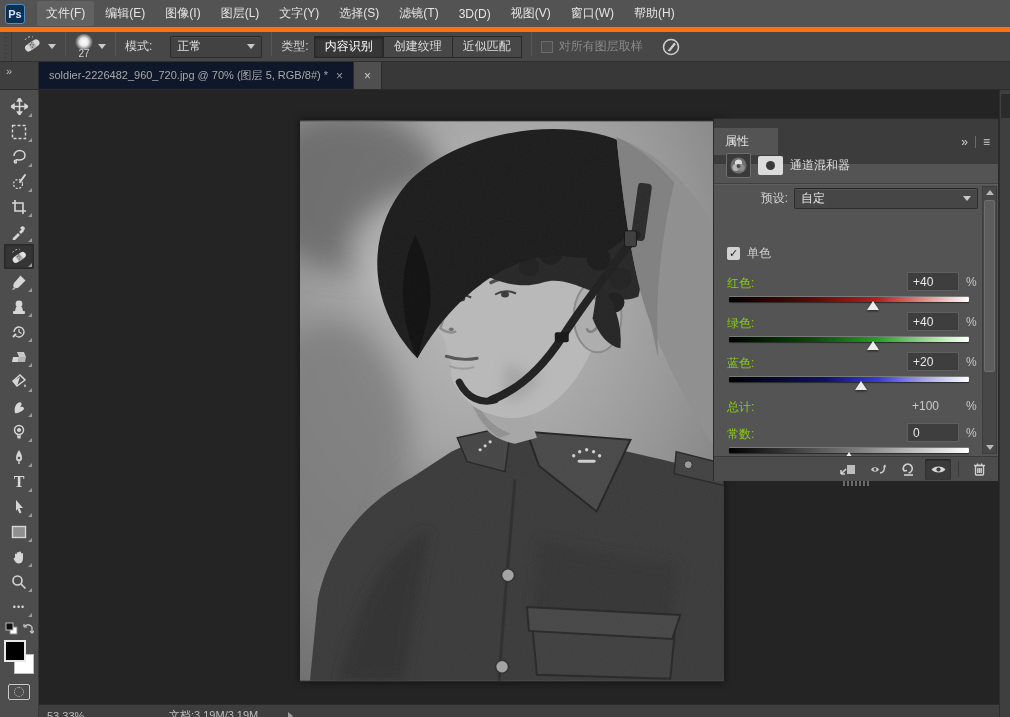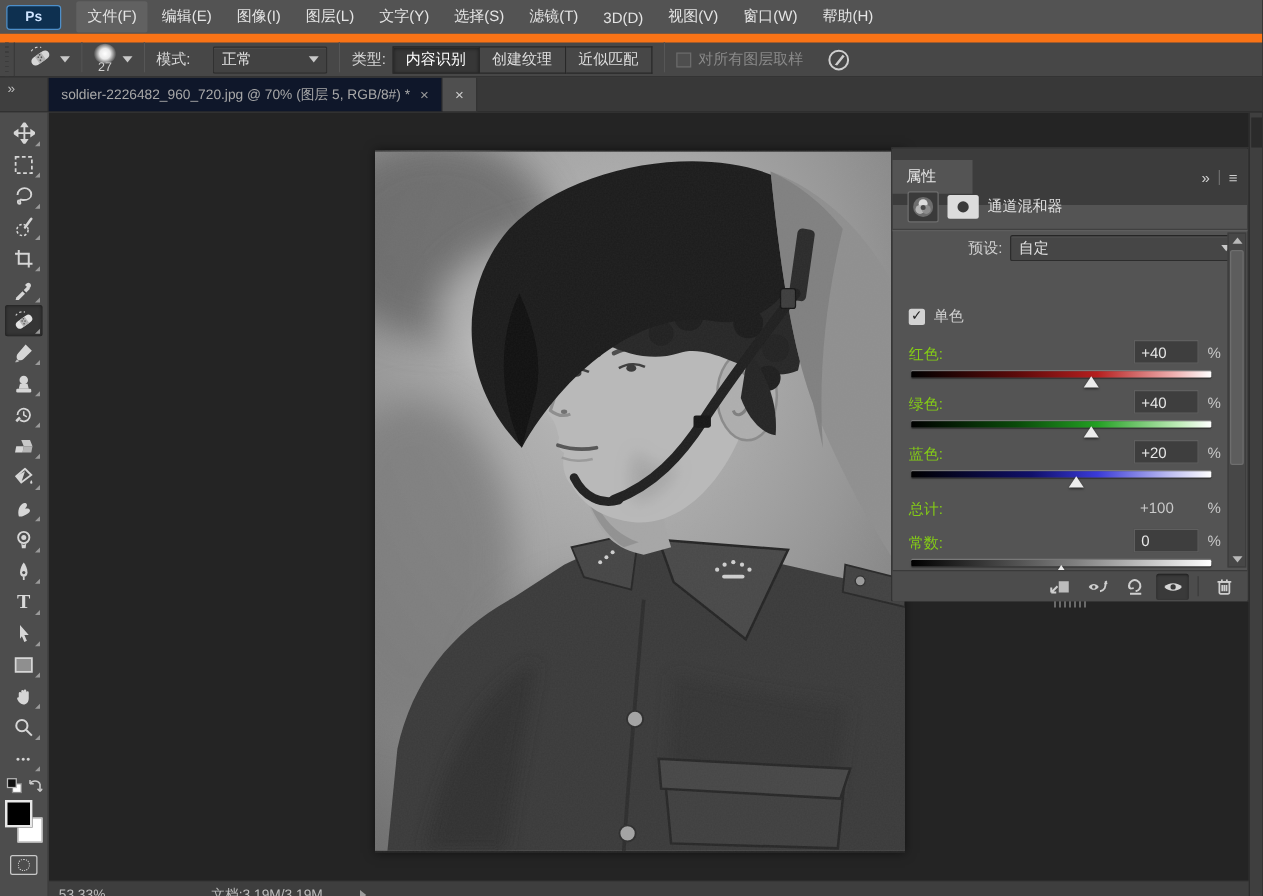--- a/index.html
+++ b/index.html
@@ -3,28 +3,28 @@
 <meta charset="utf-8">
 <style>
   * { margin:0; padding:0; box-sizing:border-box; }
   html,body { width:1010px; height:717px; overflow:hidden; background:#2a2a2a;
     font-family:"Liberation Sans","DejaVu Sans",sans-serif; }
   .app { position:relative; width:1010px; height:717px; background:#535353; overflow:hidden; }
 
   
   .menubar { position:absolute; left:0; top:0; width:1010px; height:27px; background:#535353;
     display:flex; align-items:center; gap:2px; padding-left:5px; z-index:6; }
-  .ps-logo { width:44px; height:20px; background:#0e3050; border:1px solid #4e8fc9; border-radius:3px;
+  .ps-logo { width:20px; height:20px; background:#0e3050; border:1px solid #4e8fc9; border-radius:3px;
     color:#cfe4ff; font-size:11px; font-weight:bold; display:flex; align-items:center; justify-content:center; margin-right:10px; }
   .menu-item { color:#e4e4e4; font-size:12px; padding:4px 9px; border-radius:2px; white-space:nowrap; }
   .menu-item.hl { background:#616161; }
 
   
   .optionsbar { position:absolute; left:0; top:27px; width:1010px; height:35px; background:#474747;
-    border-top:7px solid #f97316; border-bottom:1px solid #2e2e2e; display:flex; z-index:6; color:#d6d6d6; font-size:12px; }
+    border-top:5px solid #f97316; border-bottom:1px solid #2e2e2e; display:flex; z-index:6; color:#d6d6d6; font-size:12px; }
   .ob-grip { width:12px; height:100%; border-right:1px solid #3a3a3a; background:
     repeating-linear-gradient(0deg,transparent 0 3px,#3c3c3c 3px 4px); background-size:3px 100%; background-position:4px 0; background-repeat:no-repeat; }
   .ob-group { display:flex; align-items:center; gap:5px; padding:0 9px; height:100%; }
   .ob-sep { width:1px; height:24px; background:#3a3a3a; border-right:1px solid #565656; }
   .chev { width:0; height:0; border-left:4px solid transparent; border-right:4px solid transparent; border-top:5px solid #c9c9c9; }
   .brush-preview { display:flex; flex-direction:column; align-items:center; line-height:1; }
   .brush-dot { width:18px; height:16px; border-radius:50%;
     background:radial-gradient(circle, #ffffff 0%, #e9e9e9 35%, rgba(120,120,120,0) 75%); }
   .brush-size { font-size:10px; color:#cfcfcf; margin-top:-1px; }
   .dropdown { display:flex; align-items:center; justify-content:space-between; background:#424242;
@@ -87,21 +87,21 @@
   .panel-tab { width:64px; height:27px; background:#545454; color:#e6e6e6; display:flex; align-items:center; padding-left:11px; }
   .ph-icons { margin-left:auto; display:flex; align-items:center; gap:7px; padding-right:8px; color:#cfcfcf; }
   .ph-sep { width:1px; height:12px; background:#6b6b6b; }
   .adj-row { position:absolute; left:12px; top:34px; display:flex; align-items:center; gap:7px; }
   .cm-icon { width:25px; height:25px; background:#3a3a3a; border:1px solid #6e6e6e; border-radius:2px;
     display:flex; align-items:center; justify-content:center; }
   .mask-icon { width:25px; height:19px; background:#dcdcdc; border-radius:2px; display:flex; align-items:center; justify-content:center; }
   .mask-dot { width:9px; height:9px; background:#3a3a3a; border-radius:50%; }
   .adj-title { color:#dedede; }
   .panel-divider { position:absolute; left:0; top:64px; width:100%; height:1px; background:#404040; box-shadow:0 1px 0 #5e5e5e; }
-  .fieldrow { position:absolute; left:16px; display:flex; align-items:center; width:262px; }
+  .fieldrow { position:absolute; left:2px; display:flex; align-items:center; width:262px; }
   .fieldrow .flabel { width:78px; text-align:right; padding-right:6px; color:#cfcfcf; }
   .fieldrow .dropdown { flex:1; height:21px; background:#464646; }
   .mono-row { position:absolute; left:13px; top:126px; display:flex; align-items:center; gap:7px; }
   .cb-box { width:13px; height:13px; background:#d2d2d2; border-radius:2px; color:#222;
     font-size:11px; font-weight:bold; display:flex; align-items:center; justify-content:center; line-height:1; }
   .slider-label { position:absolute; left:13px; color:#84cc16; }
   .val-box { position:absolute; left:193px; width:52px; height:19px; background:#3e3e3e; border:1px solid #5f5f5f;
     color:#e8e8e8; display:flex; align-items:center; padding-left:5px; }
   .unit { position:absolute; left:252px; color:#c6c6c6; }
   .plain-val { position:absolute; left:198px; color:#c9c9c9; }

